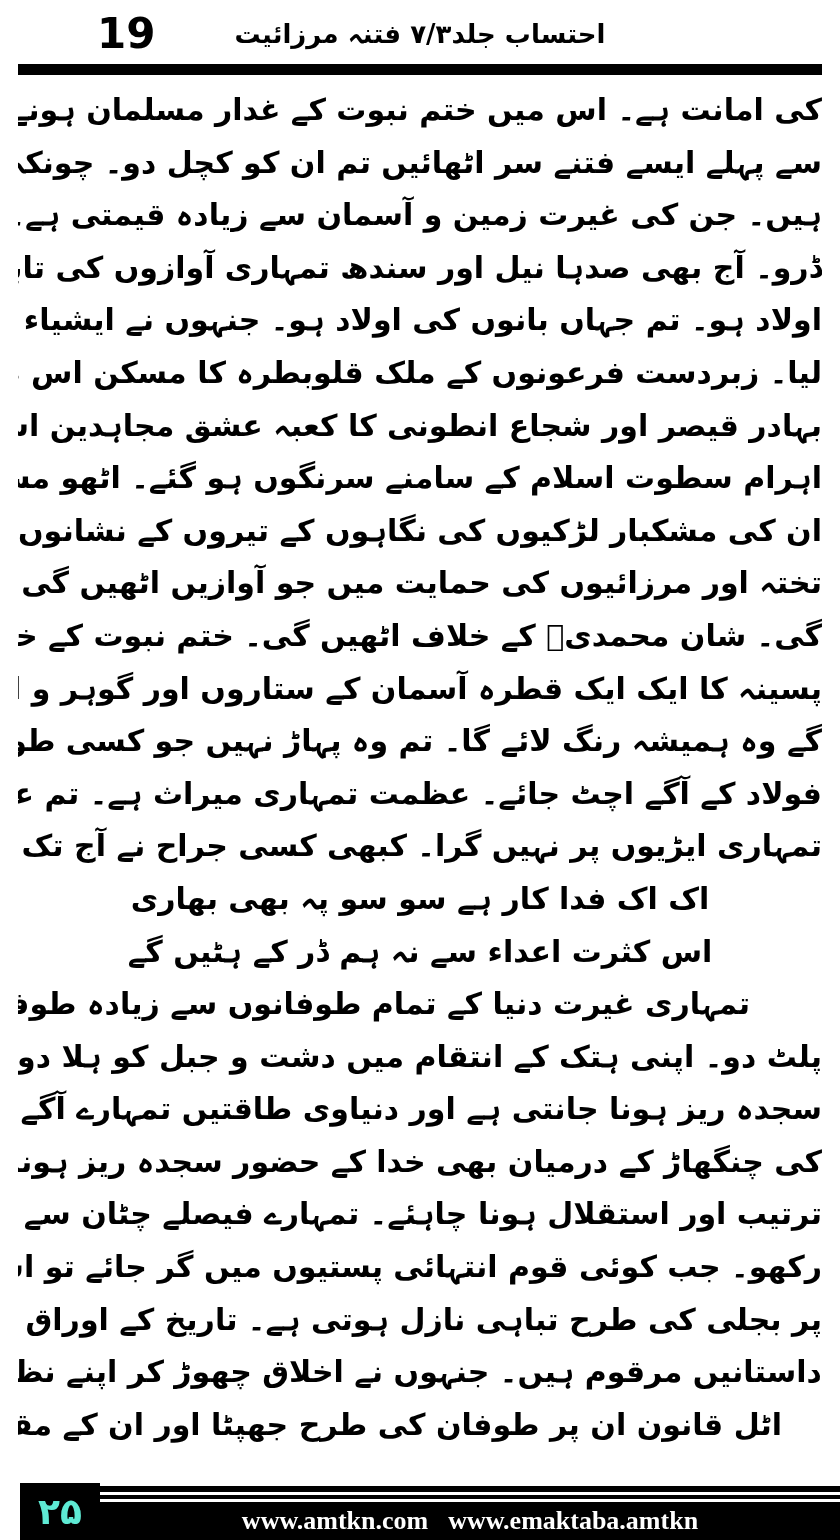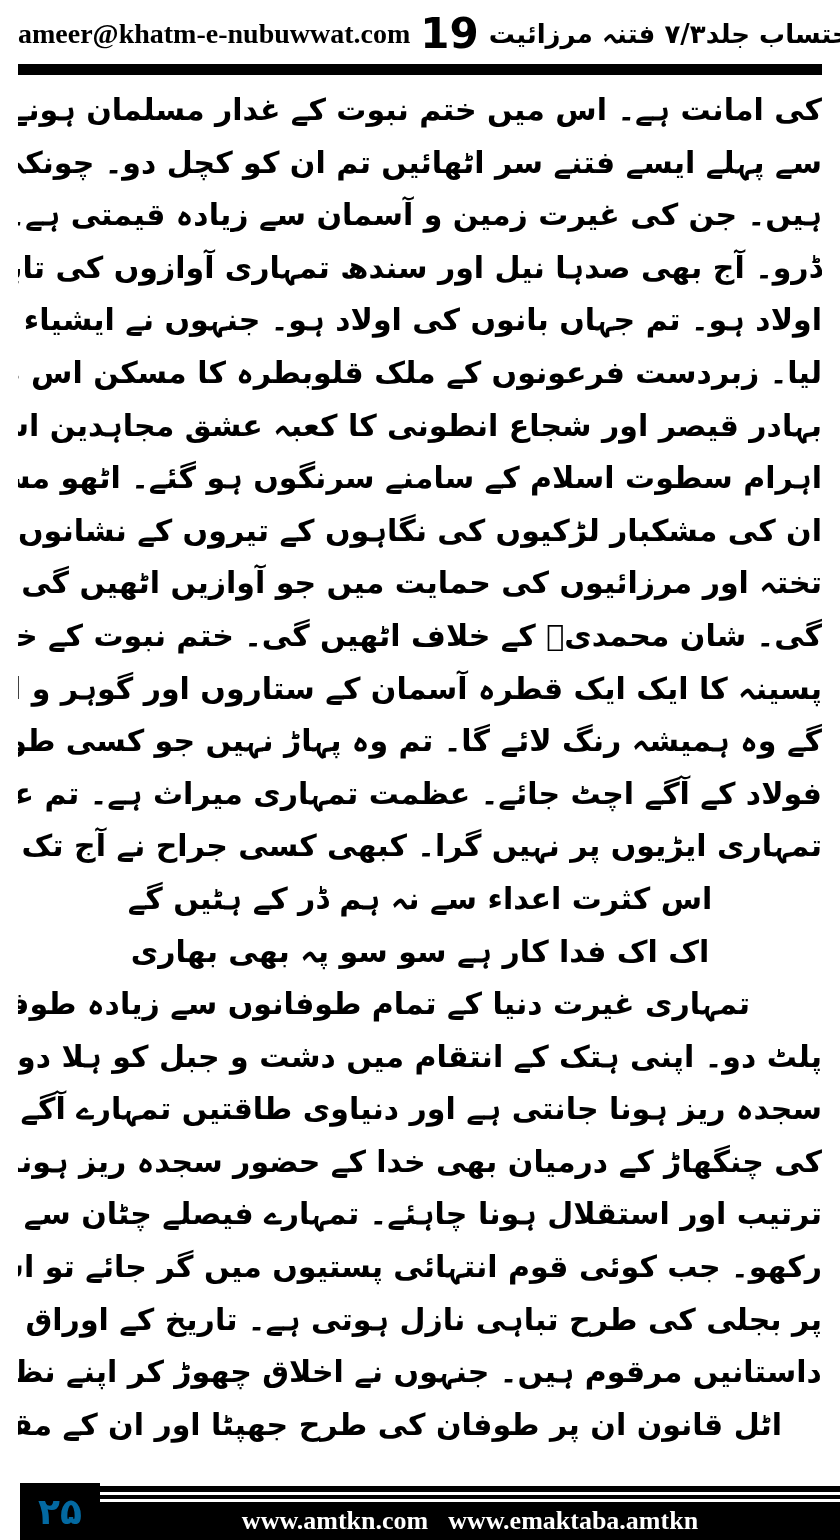--- a/index.html
+++ b/index.html
@@ -94,21 +94,21 @@
     position: absolute;
     left: 0; right: 0; bottom: 0;
     height: 57px;
     display: flex;
     align-items: stretch;
   }
   .footer .page-box {
     margin-left: 20px;
     width: 80px;
     background: #000000;
-    color: #0369a1;
+    color: #5eead4;
     display: flex;
     align-items: center;
     justify-content: center;
     direction: rtl;
     font-weight: 700;
     font-size: 36px;
     z-index: 2;
   }
   .footer .bar-stack {
     flex: 1;
@@ -131,21 +131,20 @@
     font-size: 26px;
     white-space: nowrap;
   }
 </style>
 </head>
 <body>
 
 <div class="page">
 
   <div class="header">
-    <span class="email">ameer@khatm-e-nubuwwat.com</span>
     <span class="page-num-top">19</span>
     <span class="title-urdu">احتساب جلد۷/۳ فتنہ مرزائیت</span>
   </div>
 
   <div class="header-rule"></div>
 
   <div class="body-text">
     <div class="line">کی امانت ہے۔ اس میں ختم نبوت کے غدار مسلمان ہونے کا دعویٰ کریں۔ تمہیں چاہئے کہ اس</div>
     <div class="line">سے پہلے ایسے فتنے سر اٹھائیں تم ان کو کچل دو۔ چونکہ ابھی ہم میں ایسی مائیں ہیں جو ایسے لعل جنتی</div>
     <div class="line">ہیں۔ جن کی غیرت زمین و آسمان سے زیادہ قیمتی ہے۔ مسلمانو! تم مرزائیوں کی طاقت سے مت</div>
@@ -154,22 +153,22 @@
     <div class="line">لیا۔ زبردست فرعونوں کے ملک قلوبطرہ کا مسکن اس طوفان میں خش و خاشاک کی طرح بہہ گئے۔</div>
     <div class="line">بہادر قیصر اور شجاع انطونی کا کعبہ عشق مجاہدین اسلام کے قبضے میں آ گیا۔ عظیم ابوالہول اور مضبوط</div>
     <div class="line">اہرام سطوت اسلام کے سامنے سرنگوں ہو گئے۔ اٹھو مسلمانو! مرزائیوں کی تنظیم سے مت گھبراؤ۔</div>
     <div class="line">ان کی مشکبار لڑکیوں کی نگاہوں کے تیروں کے نشانوں میں مت آؤ۔ تاج لو یا سر دو۔ تخت مانگو یا</div>
     <div class="line">تختہ اور مرزائیوں کی حمایت میں جو آوازیں اٹھیں گی۔ وہ خدا کے نام کی سربلندی کے خلاف اٹھیں</div>
     <div class="line">گی۔ شان محمدیؐ کے خلاف اٹھیں گی۔ ختم نبوت کے خلاف اٹھیں گی۔ مسلمانو! تمہاری محنت کے</div>
     <div class="line">پسینہ کا ایک ایک قطرہ آسمان کے ستاروں اور گوہر و الماس سے زیادہ قیمتی ہے اور تم جو راہ حق پر بہاؤ</div>
     <div class="line">گے وہ ہمیشہ رنگ لائے گا۔ تم وہ پہاڑ نہیں جو کسی طوفان کے بالمقابل گر جائے۔ تم وہ بجلی نہیں جو کسی</div>
     <div class="line">فولاد کے آگے اچٹ جائے۔ عظمت تمہاری میراث ہے۔ تم عجوبہٴ روزگار ہو۔ تمہارا خون بھی</div>
     <div class="line">تمہاری ایڑیوں پر نہیں گرا۔ کبھی کسی جراح نے آج تک تمہاری کمر کی زخم دوزی نہیں کی ؎</div>
+    <div class="line verse">اک اک فدا کار ہے سو سو پہ بھی بھاری</div>
     <div class="line verse">اس کثرت اعداء سے نہ ہم ڈر کے ہٹیں گے</div>
-    <div class="line verse">اک اک فدا کار ہے سو سو پہ بھی بھاری</div>
     <div class="line indent">تمہاری غیرت دنیا کے تمام طوفانوں سے زیادہ طوفانی ہے۔ تم عزت کی خاطر سمندر</div>
     <div class="line">پلٹ دو۔ اپنی ہتک کے انتقام میں دشت و جبل کو ہلا دو۔ تم ایک ایسی قوم ہو جو صرف خدا کے آگے</div>
     <div class="line">سجدہ ریز ہونا جانتی ہے اور دنیاوی طاقتیں تمہارے آگے ہیچ ہیں۔ تم تلواروں کی جھنکار اور فوجیوں</div>
     <div class="line">کی چنگھاڑ کے درمیان بھی خدا کے حضور سجدہ ریز ہونا جانتے ہو۔ تمہارے ارادوں میں تسلسل،</div>
     <div class="line">ترتیب اور استقلال ہونا چاہئے۔ تمہارے فیصلے چٹان سے ٹکرا ٹکرا کر پاش پاش ہو جائیں۔ لیکن یاد</div>
     <div class="line">رکھو۔ جب کوئی قوم انتہائی پستیوں میں گر جائے تو اس میں زندگی کا کوئی جوہر باقی نہیں رہتا۔ اس</div>
     <div class="line">پر بجلی کی طرح تباہی نازل ہوتی ہے۔ تاریخ کے اوراق اور زمین کے کھنڈروں میں صدہا قوموں کی</div>
     <div class="line">داستانیں مرقوم ہیں۔ جنہوں نے اخلاق چھوڑ کر اپنے نظریات چھوڑ کر زندہ رہنا چاہا۔ مگر قدرت کا</div>
     <div class="line last">اٹل قانون ان پر طوفان کی طرح جھپٹا اور ان کے مقدر پر موت کی مہر ثبت کر گیا۔</div>
   </div>

